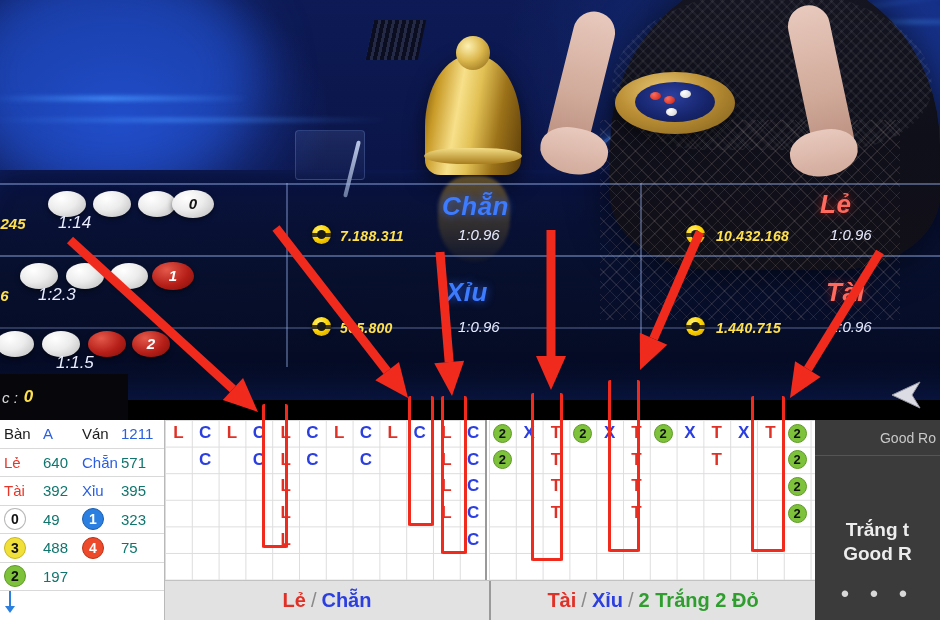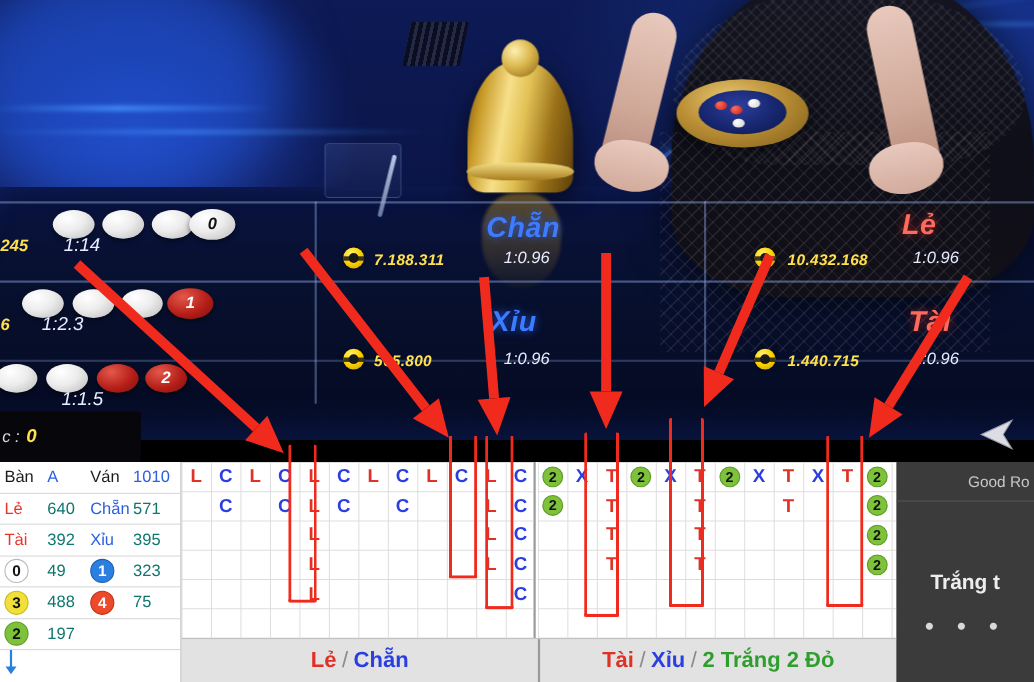--- a/index.html
+++ b/index.html
@@ -365,21 +365,21 @@
     </svg>
   </div>
 
   <div id="roadmap">
 
     <div class="stats" id="stats-panel">
         <div class="stat-row">
           <div class="st dark">Bàn</div>
           <div class="st blue">A</div>
           <div class="st dark">Ván</div>
-          <div class="st blue">1010</div>
+          <div class="st blue">1211</div>
         </div>
         <div class="stat-row">
           <div class="st red">Lẻ</div>
           <div class="st num">640</div>
           <div class="st blue">Chẵn</div>
           <div class="st num">571</div>
         </div>
         <div class="stat-row">
           <div class="st red">Tài</div>
           <div class="st num">392</div>
@@ -497,20 +497,21 @@
         <span class="lg-green">2 Trắng 2 Đỏ</span>
       </div>
     </div>
   </div>
 
   <div id="right-panel">
     <div id="rp-head">Good Ro</div>
     <div id="rp-body">
       <div id="rp-title">
         <div>Trắng t</div>
+        <div>Good R</div>
       </div>
       <div id="rp-dots">• • •</div>
     </div>
   </div>
 
   <div id="annotations">
     <svg id="arrow-svg" width="940" height="620" style="position:absolute;left:0;top:0;">
         <line x1="70" y1="240" x2="232.9146159909359" y2="389.0495422895797" stroke="#f02b1d" stroke-width="9" stroke-linecap="butt"></line>
         <polygon points="258,412 222.7894140598681,400.11662347004915 243.03981792200372,377.9824611091102" fill="#f02b1d"></polygon>
         <line x1="276" y1="228" x2="387.147898906245" y2="371.1450213186489" stroke="#f02b1d" stroke-width="9" stroke-linecap="butt"></line>

